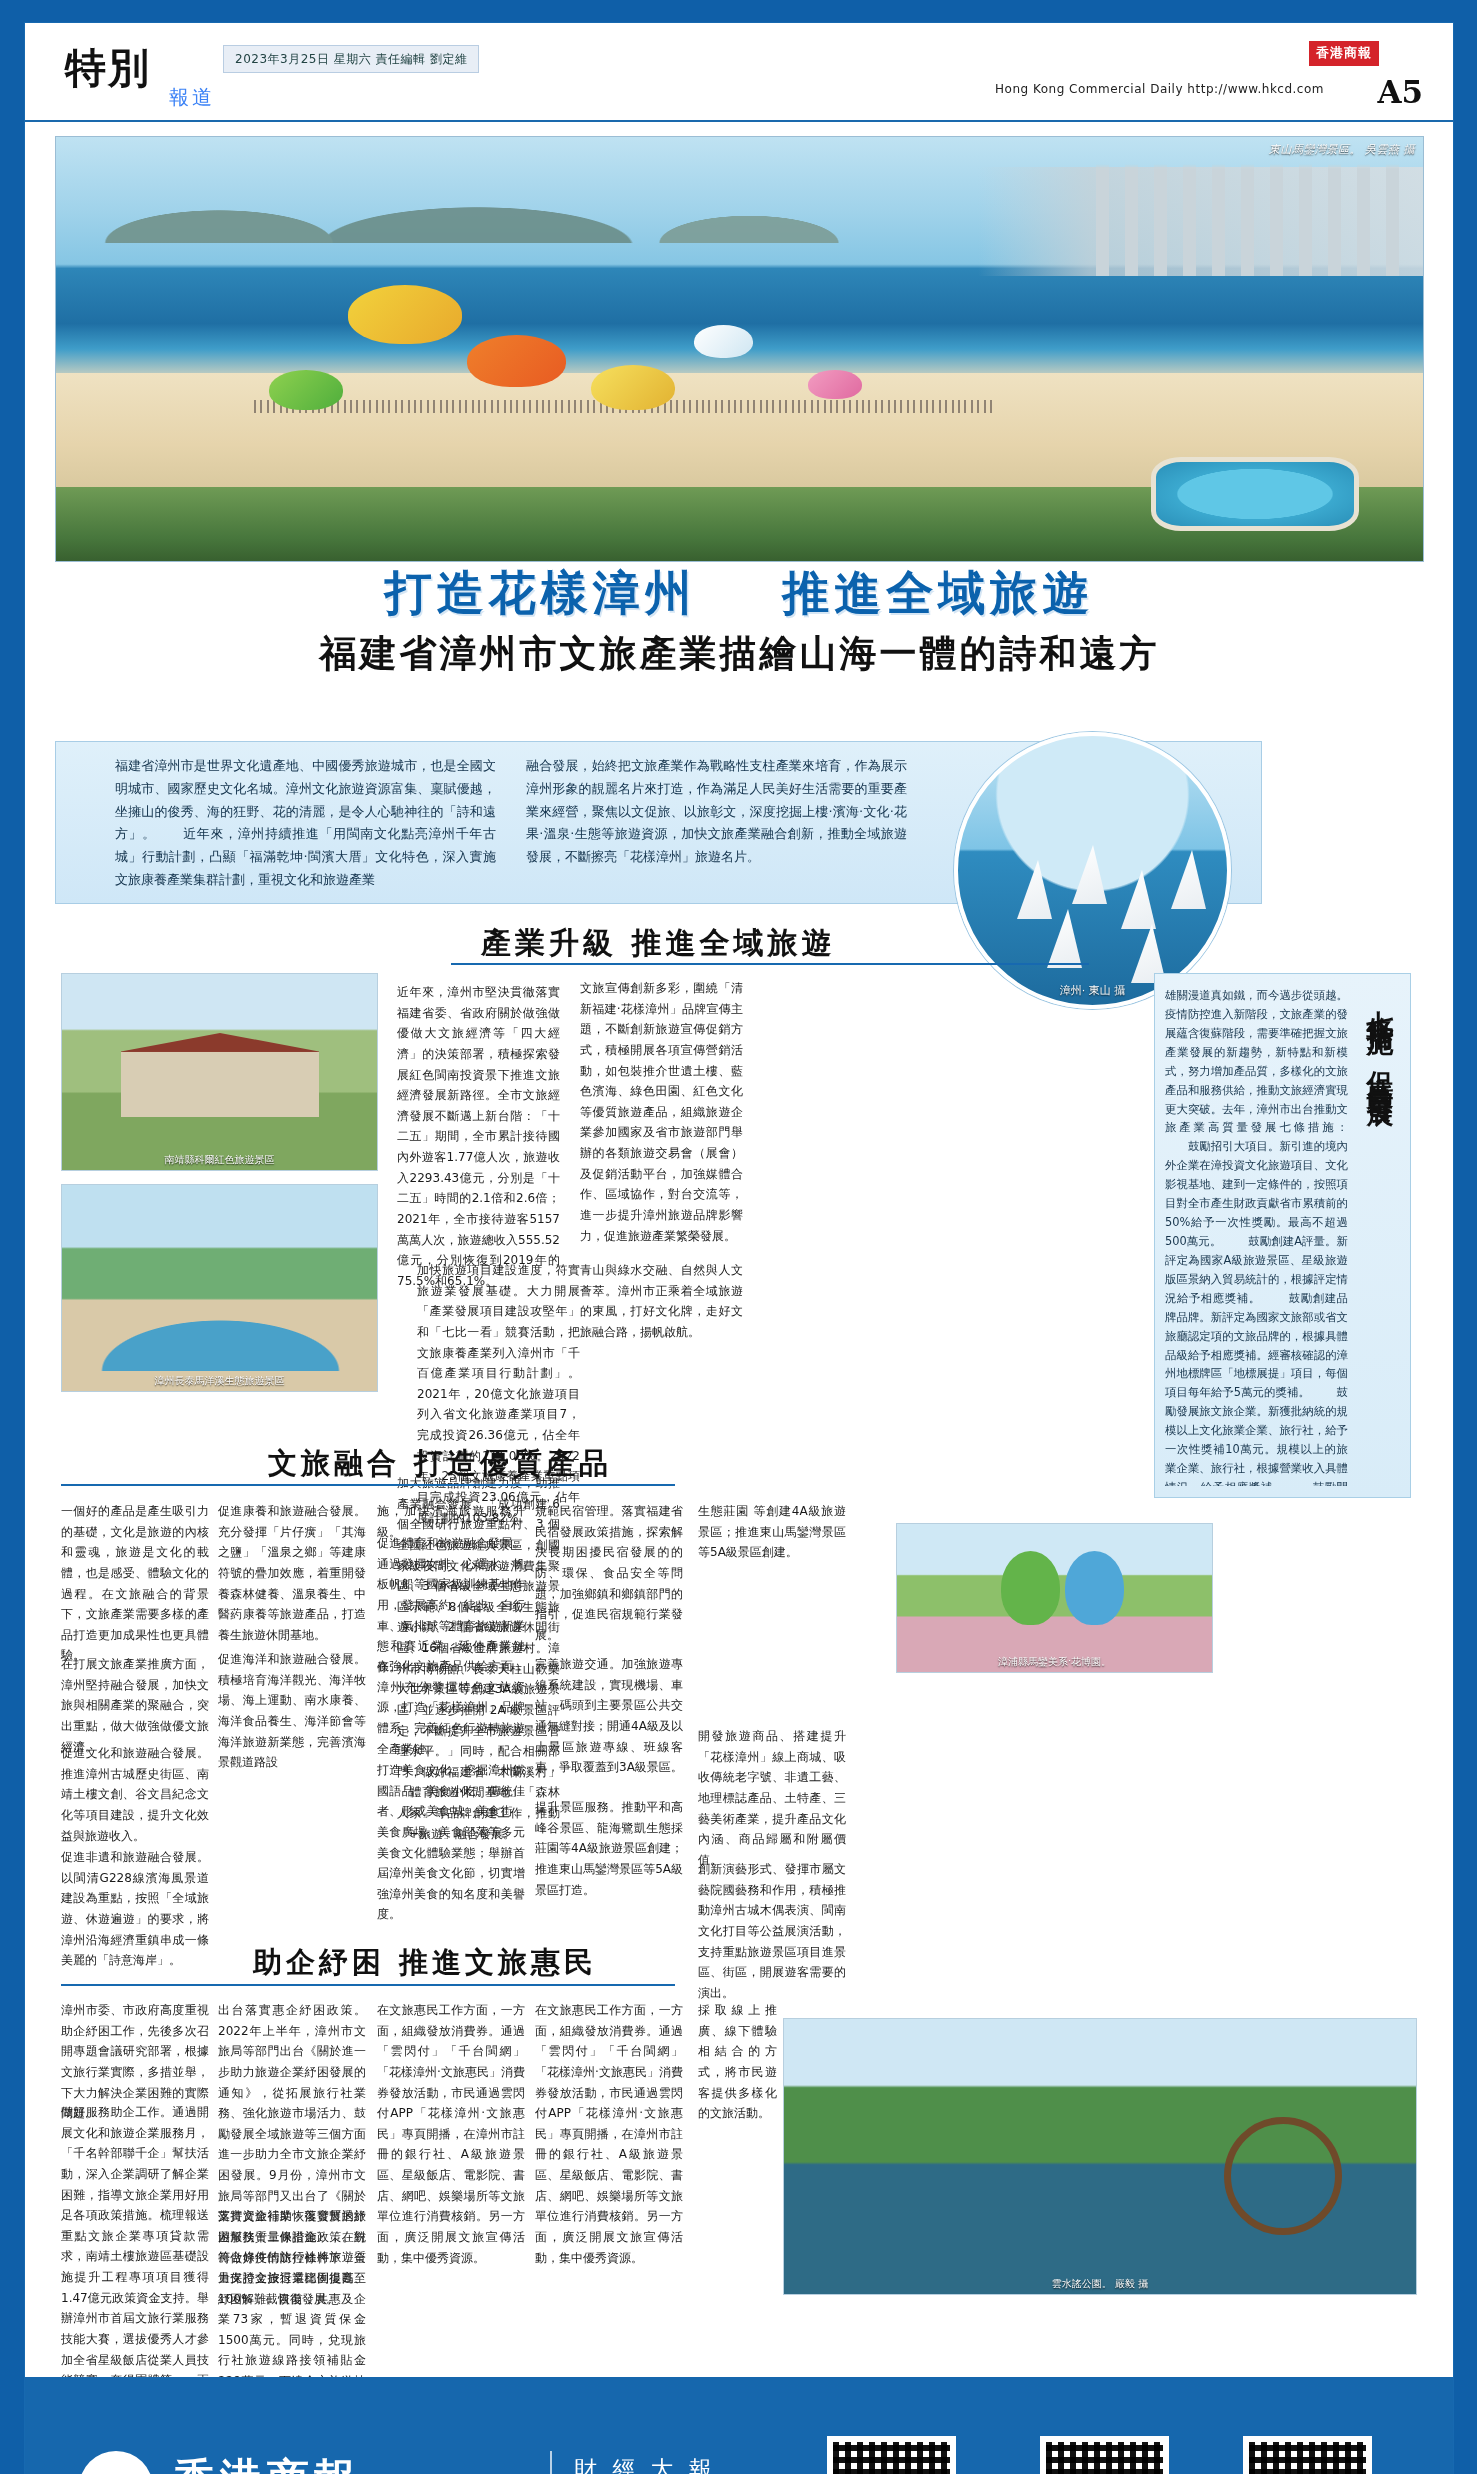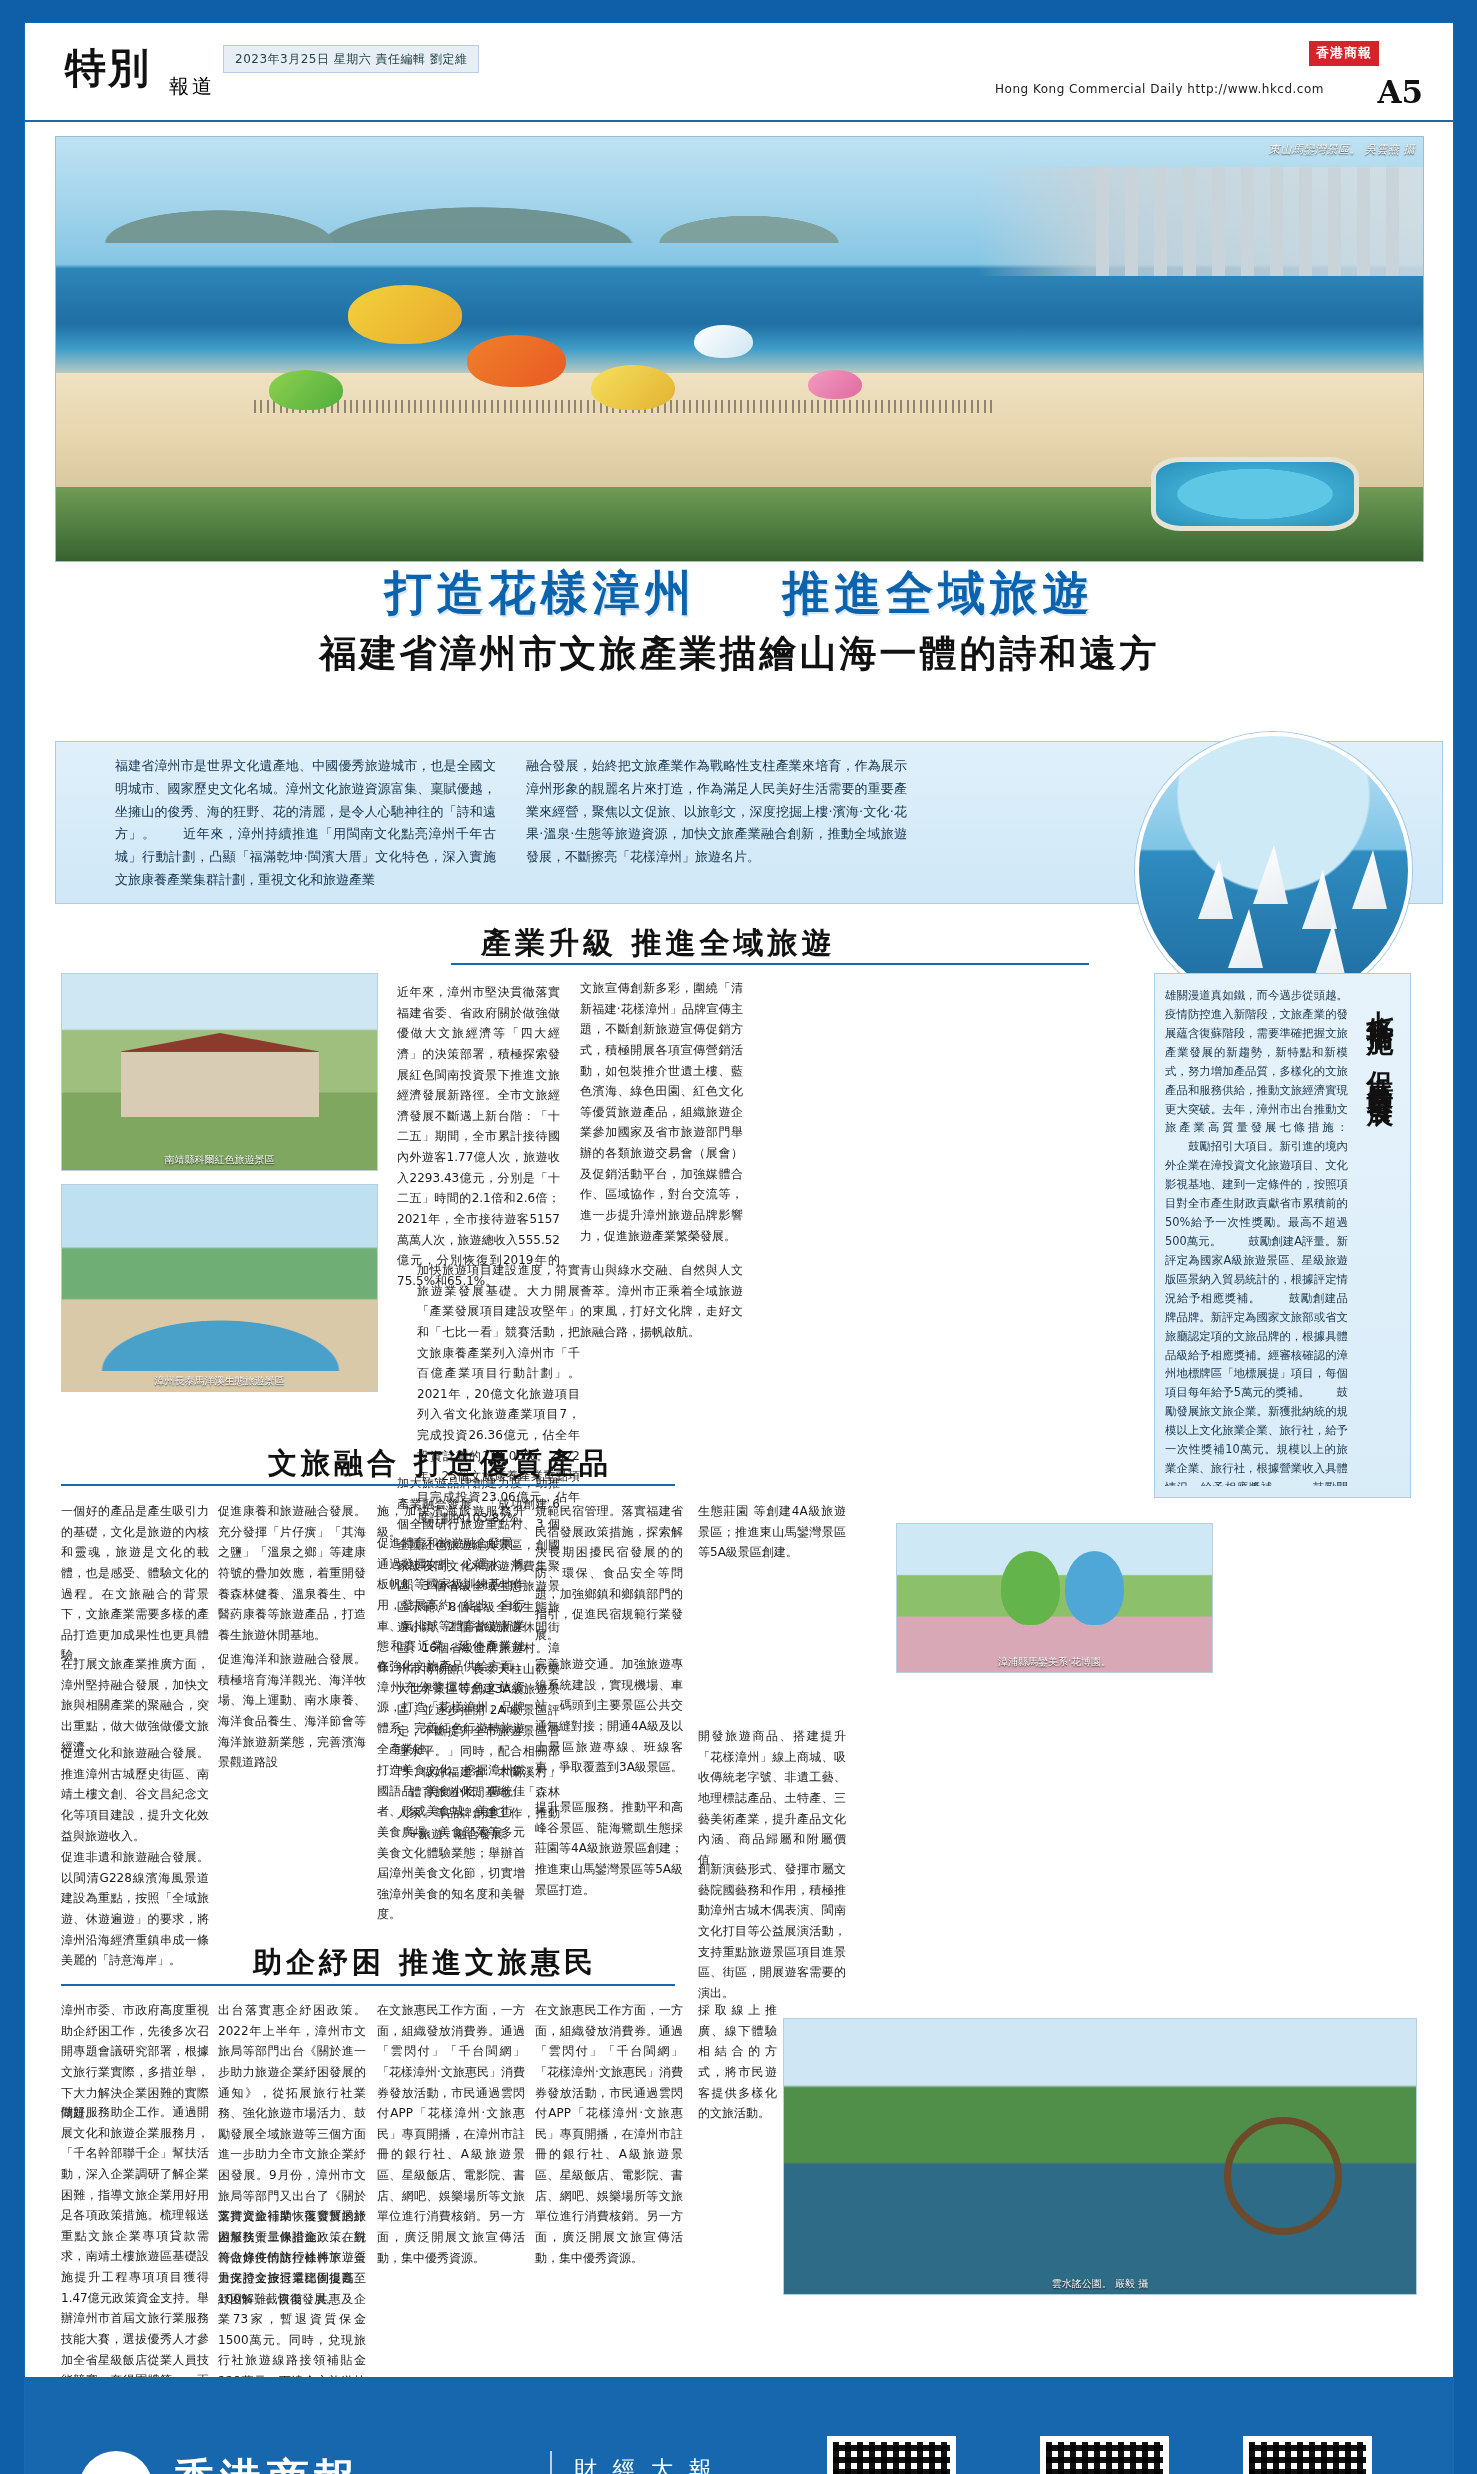--- a/index.html
+++ b/index.html
@@ -24,23 +24,23 @@
     position: absolute; left:0; top:0; width:100%; height:99px;
     border-bottom: 2px solid #1a69ad;
     background:#fff;
   }
   .mh-special {
     position:absolute; left:40px; top:18px;
     font-family:"DejaVu Serif","Liberation Serif",serif;
     font-weight:bold; font-size:41px; color:#111; letter-spacing:2px;
   }
   .mh-report {
-    position:absolute; left:144px; top:50px;
-    font-family:"DejaVu Serif","Liberation Serif",serif;
-    font-size:20px; color:#000000; letter-spacing:3px;
+    position:absolute; left:144px; top:61px;
+    font-family:"DejaVu Serif","Liberation Serif",serif;
+    font-size:20px; color:#3b82f6; letter-spacing:3px;
   }
   .mh-datebar {
     position:absolute; left:198px; top:22px;
     background:#e8eef6; border:0.5px solid #b9cde2;
     padding:4.5px 11px; font-size:12px; color:#244; letter-spacing:0.5px;
     white-space:nowrap;
   }
   .mh-en {
     position:absolute; right:129px; top:59px;
     font-size:12px; color:#222; letter-spacing:0.5px; white-space:nowrap;
@@ -124,21 +124,21 @@
     text-shadow: 1.5px 1.5px 0 rgba(180,210,235,.55);
   }
   .sub-title {
     font-family:"DejaVu Serif","Liberation Serif",serif;
     font-weight:bold; font-size:37px; color:#111; letter-spacing:3px;
     margin-top:9px;
   }
 
   
   .lede {
-    position:absolute; left:30px; top:718px; width:1388px; height:163px;
+    position:absolute; left:30px; top:718px; width:1207px; height:163px;
     background:linear-gradient(180deg,#dff0fa 0%, #cfe7f7 100%);
     border:0.5px solid #a8cde6;
   }
   .lede-inner { position:absolute; left:59px; top:13px; width:812px; display:flex; gap:30px; }
   .lede-col { width:381px; font-size:13px; line-height:1.75; color:#12324c; text-align:justify; }
   .lede-sign { position:absolute; right:59px; bottom:13px; font-size:14px; color:#12324c; letter-spacing:1.5px; }
   .lede-photo {
     position:absolute; right:30px; top:-10px; width:277px; height:277px; border-radius:50%;
     border:4px solid #fff; box-shadow:0 0 0 1px #9cc6e2;
     background:

